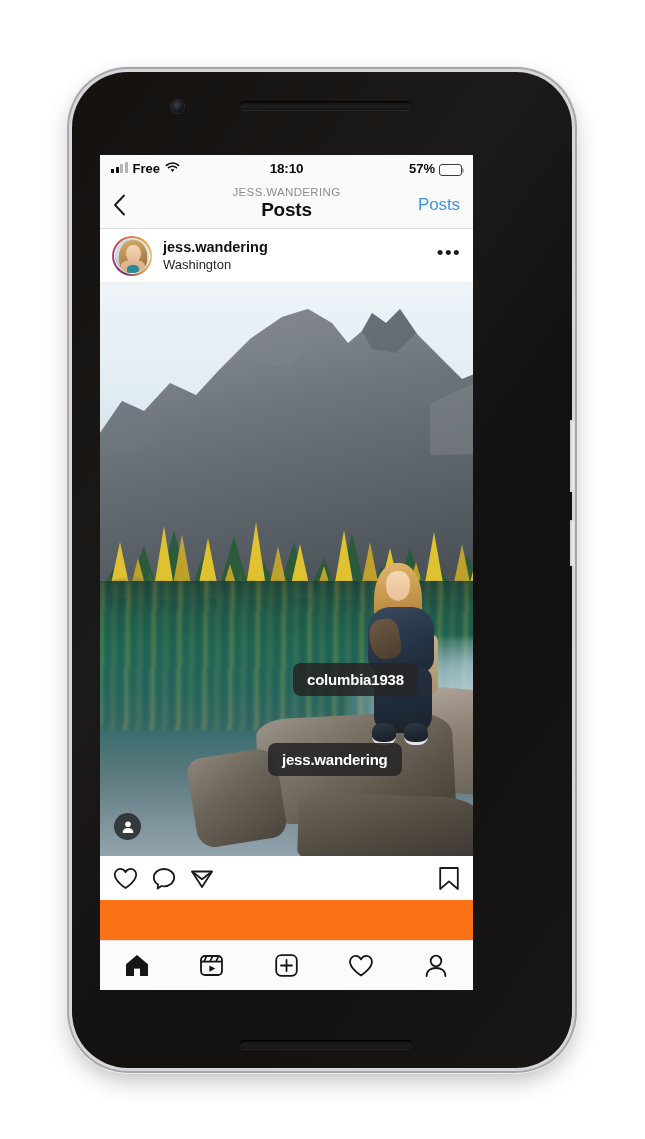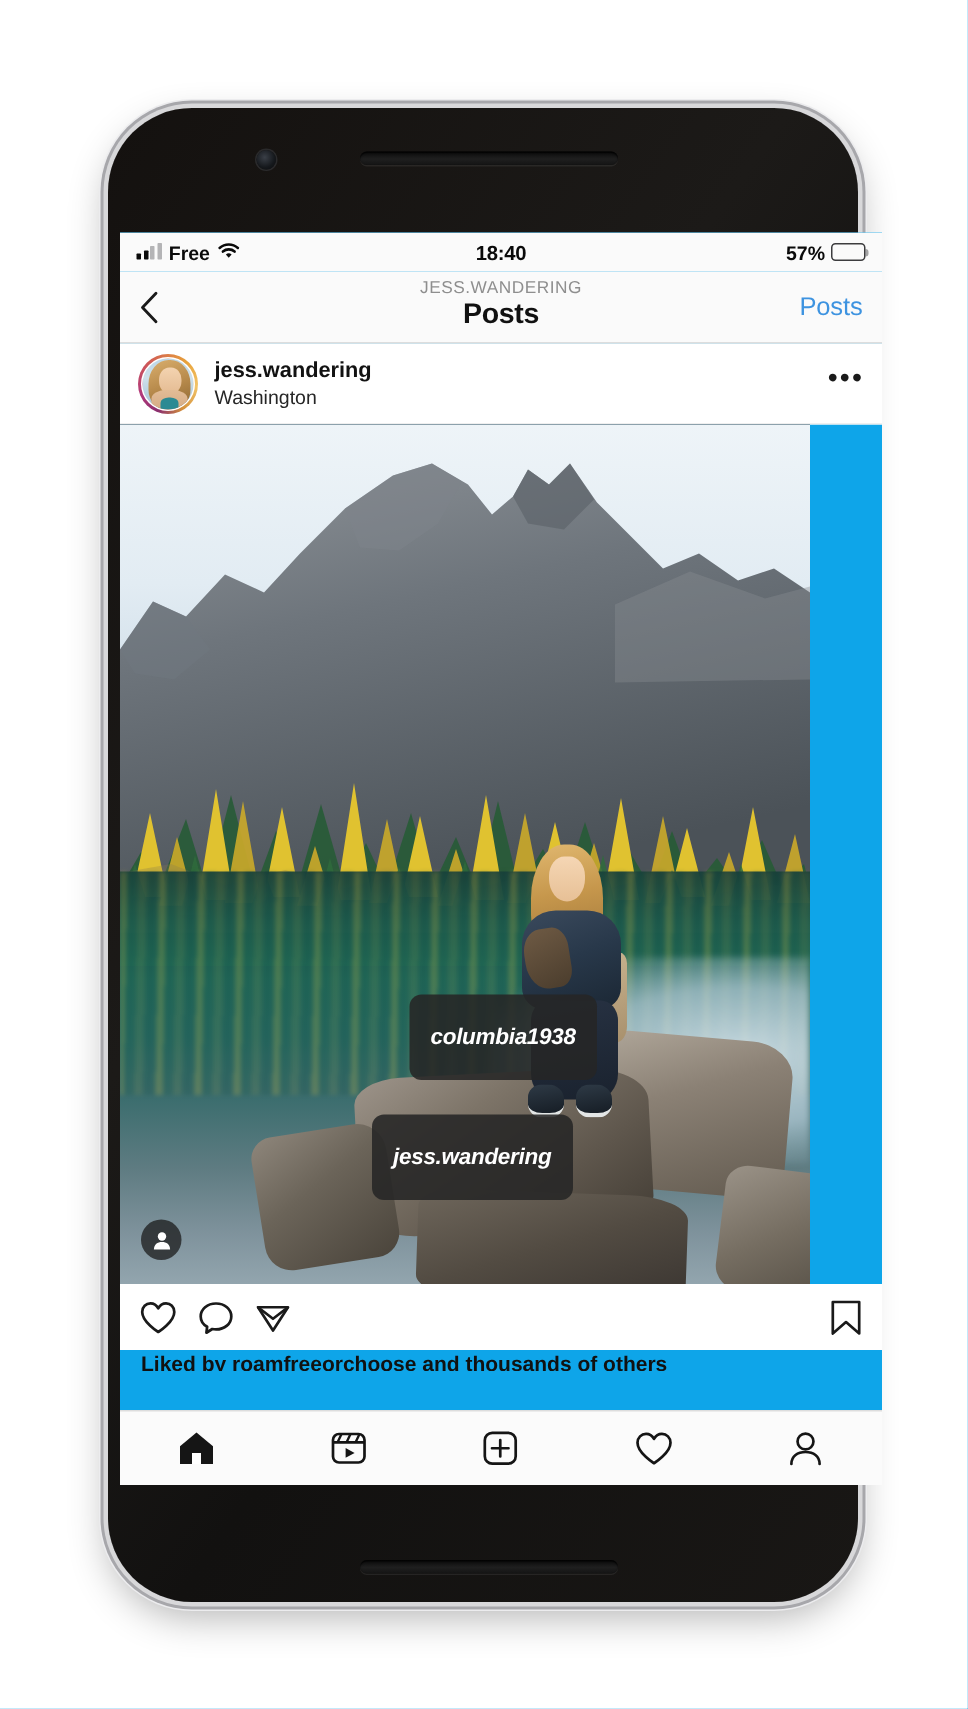--- a/index.html
+++ b/index.html
@@ -18,23 +18,23 @@
     background: linear-gradient(125deg,#14110f 0%,#1c1a18 38%,#121110 62%,#191715 100%);
     border-radius: 56px;
     box-shadow:
       0 0 0 3px #d8d8da,
       0 0 0 5px #a7a7ab,
       0 0 0 6px #ececee,
       0 10px 26px rgba(0,0,0,.30);
   }
   #phone-screen {
     position: absolute;
-    left: 80px; top: 155px;
-    width: 508px; height: 835px;
-    background: #0ea5e9;
+    left: 100px; top: 155px;
+    width: 373px; height: 835px;
+    background: #f97316;
     overflow: hidden;
   }
   #front-camera {
     position: absolute; left: 171px; top: 100px;
     width: 13px; height: 13px; border-radius: 50%;
     background: radial-gradient(circle at 42% 38%, #3a3f47 0%, #15181c 60%, #0a0b0d 100%);
     box-shadow: 0 0 0 1px rgba(90,95,105,.30);
   }
   #earpiece-speaker {
     position: absolute; left: 240px; top: 101px;
@@ -61,21 +61,21 @@
 
   
   #status-bar {
     height: 26px; background: #fafafa;
     display: flex; align-items: center;
     padding: 0 11px;
     font-size: 13.5px; font-weight: bold; color: #0a0a0a;
   }
   .status-left { display: flex; align-items: center; gap: 5px; flex: 1; }
   .status-center { flex: 0 0 auto; letter-spacing: -.2px; }
-  .status-right { display: flex; align-items: center; gap: 4px; flex: 1; justify-content: flex-end; }
+  .status-right { display: flex; align-items: flex-end; gap: 4px; flex: 1; justify-content: flex-end; }
   .signal-bars { display: flex; align-items: flex-end; gap: 1.5px; height: 10px; }
   .signal-bars i { width: 3px; background: #0a0a0a; border-radius: .5px; display: block; }
   .signal-bars i:nth-child(1) { height: 4px; }
   .signal-bars i:nth-child(2) { height: 6.5px; }
   .signal-bars i:nth-child(3) { height: 9px; background: #b4b4b6; }
   .signal-bars i:nth-child(4) { height: 11px; background: #b4b4b6; }
   .carrier-name { font-size: 13px; font-weight: bold; }
   .battery-pct { font-size: 13px; font-weight: bold; }
   .battery-shell {
     width: 23px; height: 11.5px; border: 1.3px solid #3c3c3e;
@@ -279,22 +279,22 @@
   #rock-bottom {
     left: 198px; top: 512px; width: 180px; height: 72px;
     background: linear-gradient(162deg,#6f675c 0%,#524b42 50%,#393430 100%);
     transform: rotate(2deg);
   }
 
   
   .tag-pill {
     position: absolute; background: rgba(38,38,38,.88);
     color: #ffffff; font-size: 15px; font-weight: bold;
-    padding: 20px 14px; border-radius: 8px; white-space: nowrap;
-    letter-spacing: -.2px; cursor: pointer; font-style: italic;
+    padding: 8px 14px; border-radius: 8px; white-space: nowrap;
+    letter-spacing: -.2px; cursor: pointer;
   }
   #tag-columbia { left: 193px; top: 380px; }
   #tag-jess { left: 168px; top: 460px; }
 
   #tagged-people-badge {
     position: absolute; left: 14px; bottom: 16px;
     width: 27px; height: 27px; border-radius: 50%;
     background: rgba(26,26,26,.74);
     display: flex; align-items: center; justify-content: center;
     cursor: pointer;
@@ -347,21 +347,21 @@
       </span>
       <span class="carrier-name">Free</span>
       <span>
         <svg width="15" height="11" viewBox="0 0 15 11">
           <path d="M7.5 9.9 L5.6 7.6 A3.2 3.2 0 0 1 9.4 7.6 Z" fill="#0a0a0a"></path>
           <path d="M3.6 5.7 A6 6 0 0 1 11.4 5.7" stroke="#0a0a0a" stroke-width="1.7" fill="none" stroke-linecap="round"></path>
           <path d="M1.4 3.3 A9.2 9.2 0 0 1 13.6 3.3" stroke="#0a0a0a" stroke-width="1.7" fill="none" stroke-linecap="round"></path>
         </svg>
       </span>
     </div>
-    <div class="status-center">18:40</div>
+    <div class="status-center">18:10</div>
     <div class="status-right">
       <span class="battery-pct">57%</span>
       <span class="battery-shell">
         <span class="battery-fill" style="width: 57%; background: rgb(253, 199, 43);"></span>
         <span class="battery-cap"></span>
       </span>
     </div>
   </div>
 
   <div id="nav-bar">
@@ -477,21 +477,20 @@
         </svg>
       </span>
     </div>
     <span id="save-button">
       <svg width="22" height="25" viewBox="0 0 22 25">
         <path d="M2.2 2 L19.8 2 L19.8 23 L11 15.4 L2.2 23 Z" fill="none" stroke="#1a1a1a" stroke-width="1.8" stroke-linejoin="round"></path>
       </svg>
     </span>
   </div>
 
-  <div id="likes-line">Liked by roamfreeorchoose and thousands of others</div>
 
   <div id="tab-bar">
     <div class="tab-item">
       <svg width="26" height="25" viewBox="0 0 26 25">
         <path d="M13 2 L24 11.2 L24 23 L2 23 L2 11.2 Z" fill="#151515"></path>
         <path d="M10 23 L10 15.6 L16 15.6 L16 23 Z" fill="#ffffff"></path>
       </svg>
     </div>
     <div class="tab-item">
       <svg width="25" height="25" viewBox="0 0 25 25">

